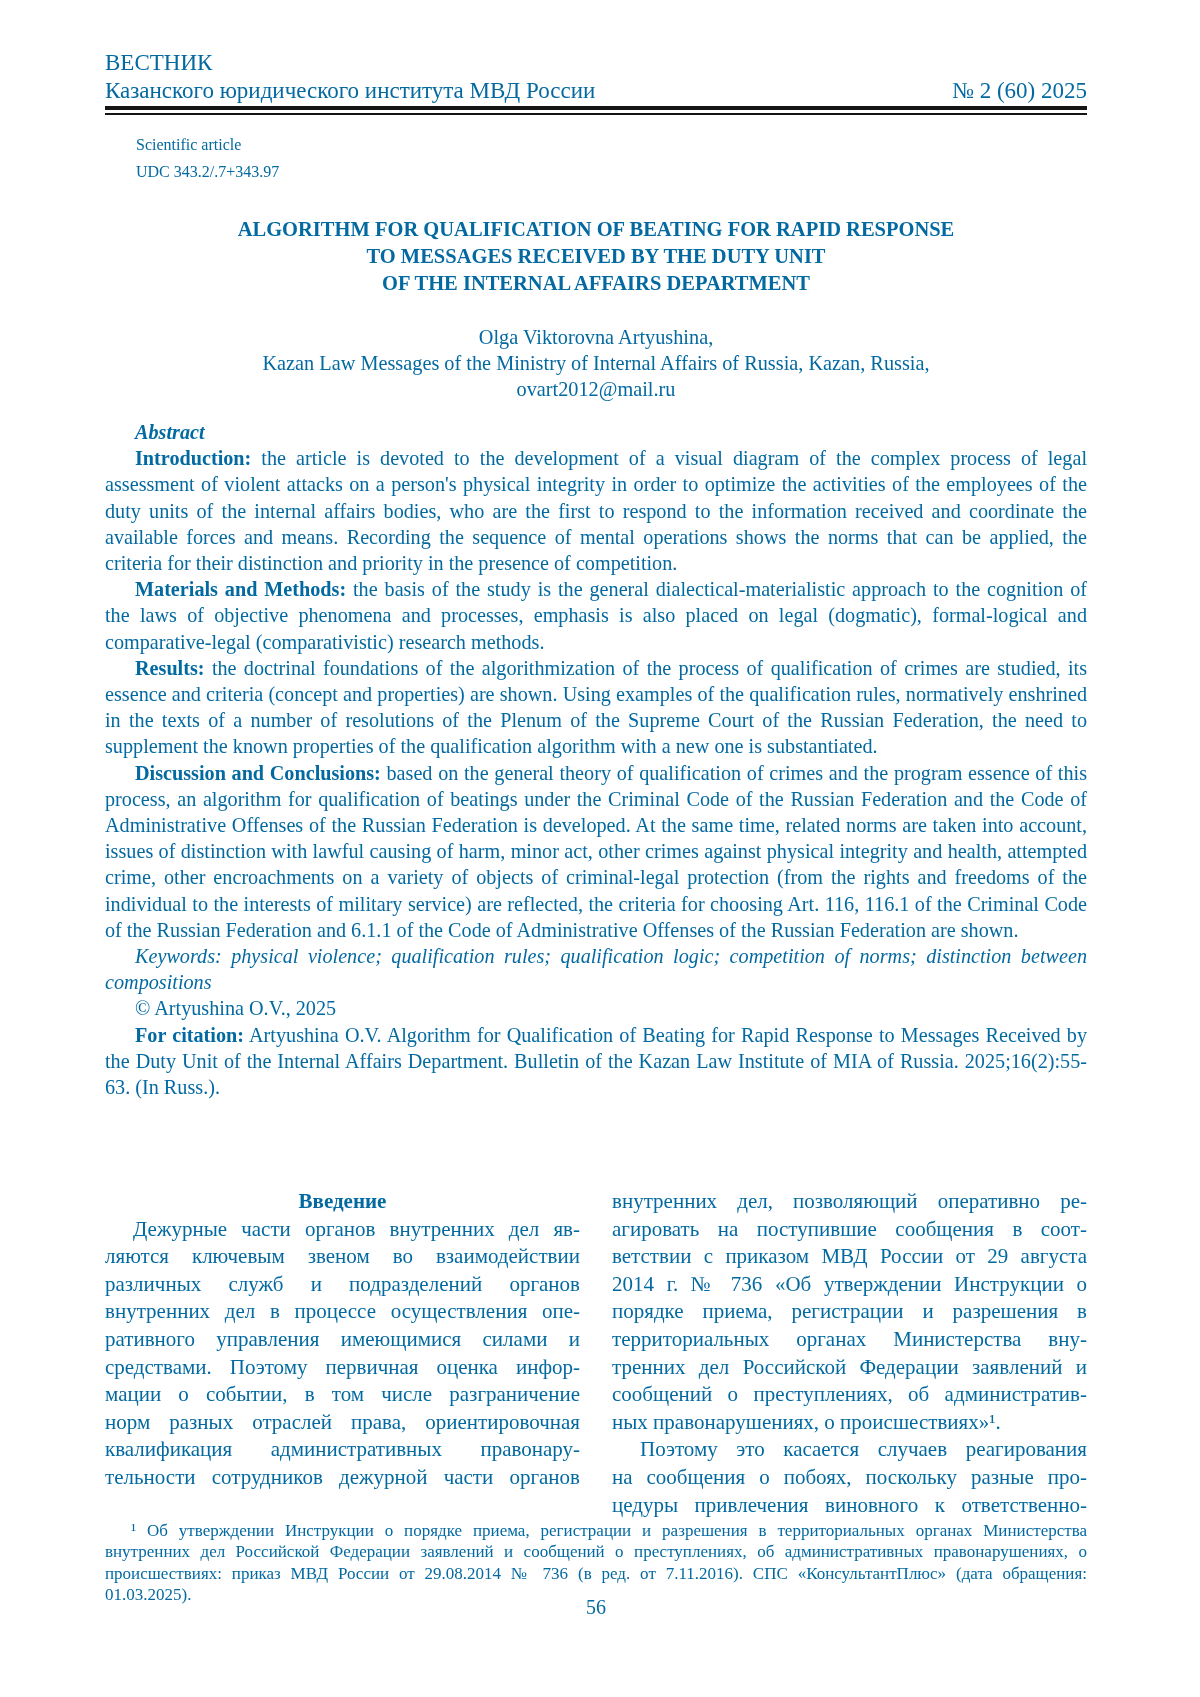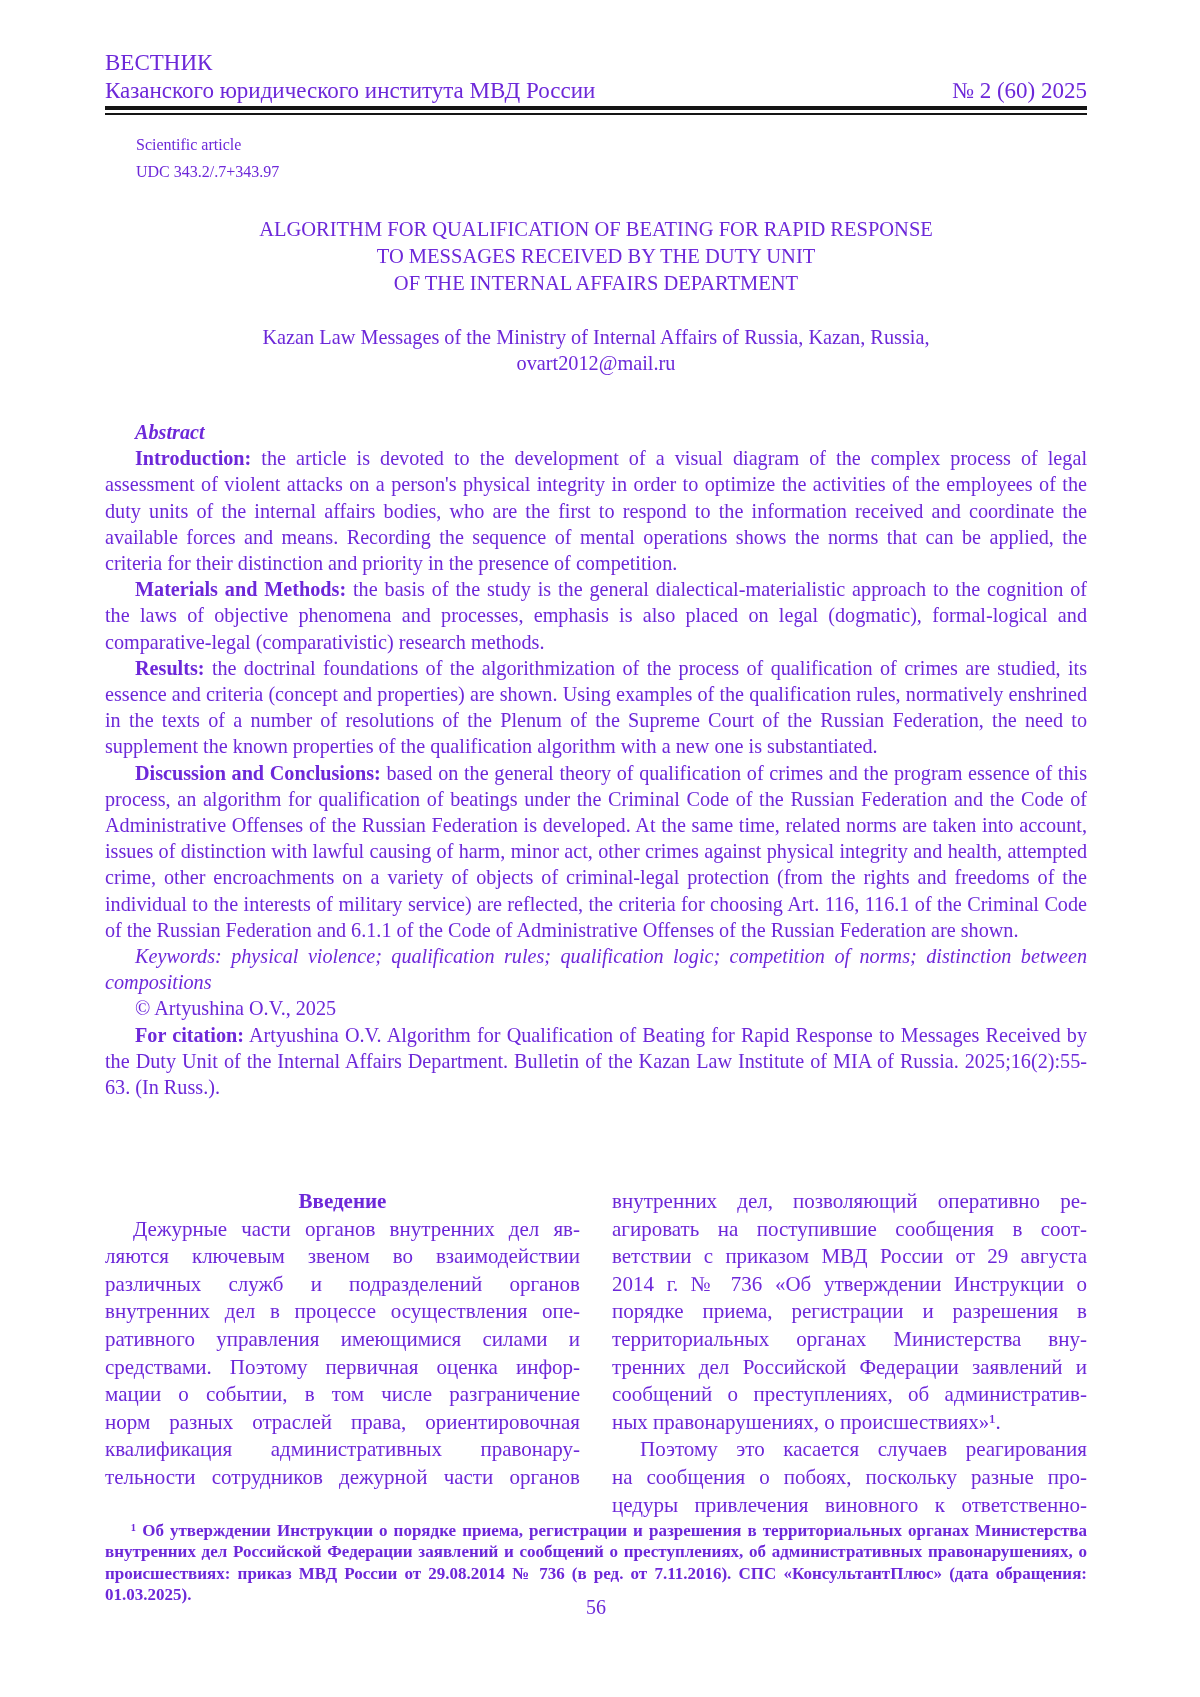--- a/index.html
+++ b/index.html
@@ -1,54 +1,54 @@
 <!DOCTYPE html>
 <html><head>
 <meta charset="utf-8">
 <style>
   html,body { margin:0; padding:0; background:#ffffff; }
   .page {
     position:relative; width:1200px; height:1697px; background:#ffffff;
-    font-family:"Liberation Serif","DejaVu Serif",serif; color:#6d28d9;
+    font-family:"Liberation Serif","DejaVu Serif",serif; color:#0369a1;
     overflow:hidden;
   }
   .abs { position:absolute; left:105px; width:982px; }
 
   
   .jh { top:49px; font-size:23px; line-height:28px; }
   .jh-row2 { display:flex; justify-content:space-between; align-items:flex-start; }
 
   .rule { top:106px; height:3px; border-top:4px solid #151515; border-bottom:2px solid #151515; }
 
   
   .meta { top:132px; padding-left:31px; box-sizing:border-box; font-size:16px; line-height:26.5px; }
 
   
-  .title { top:216px; text-align:center; font-weight:normal; font-size:20.5px; line-height:27px; }
+  .title { top:216px; text-align:center; font-weight:bold; font-size:20.5px; line-height:27px; }
 
   
   .authors { top:324px; text-align:center; font-size:20.3px; line-height:26px; }
 
   
   .abstract { top:419px; font-size:20.2px; line-height:26.2px; text-align:justify; }
   .abstract-heading { font-weight:bold; font-style:italic; text-indent:30px; }
   .para { margin:0; text-indent:30px; }
   .para b { font-weight:bold; }
   .para.keywords span { font-style:italic; }
 
   
   .columns { top:1188px; display:flex; gap:32px; font-size:21px; line-height:27.6px; }
   .col { width:475px; }
   .line { text-align:justify; text-align-last:justify; white-space:nowrap; }
   .line.heading { font-weight:bold; text-align:center; text-align-last:center; }
   .line.indent { text-indent:28px; }
   .line.last { text-align-last:left; }
 
   
-  .footnote { top:1520px; font-size:17px; line-height:21.3px; text-align:justify; text-indent:26px;font-weight:bold; }
+  .footnote { top:1520px; font-size:17px; line-height:21.3px; text-align:justify; text-indent:26px; }
 
   
   .pageno { top:1596px; text-align:center; font-size:20px; }
 </style>
 </head>
 <body>
 
 <div class="page">
 
   <div class="abs jh">
@@ -66,20 +66,21 @@
     <div>UDC 343.2/.7+343.97</div>
   </div>
 
   <div class="abs title">
       <div class="title-line">ALGORITHM FOR QUALIFICATION OF BEATING FOR RAPID RESPONSE</div>
       <div class="title-line">TO MESSAGES RECEIVED BY THE DUTY UNIT</div>
       <div class="title-line">OF THE INTERNAL AFFAIRS DEPARTMENT</div>
     </div>
 
   <div class="abs authors">
+    <div>Olga Viktorovna Artyushina,</div>
     <div>Kazan Law Messages of the Ministry of Internal Affairs of Russia, Kazan, Russia,</div>
     <div>ovart2012@mail.ru</div>
   </div>
 
   <div class="abs abstract">
     <div class="abstract-heading">Abstract</div>
     <div>
         <p class="para"><b>Introduction:</b><span> the article is devoted to the development of a visual diagram of the complex process of legal assessment of violent attacks on a person's physical integrity in order to optimize the activities of the employees of the duty units of the internal affairs bodies, who are the first to respond to the information received and coordinate the available forces and means. Recording the sequence of mental operations shows the norms that can be applied, the criteria for their distinction and priority in the presence of competition.</span></p>
         <p class="para"><b>Materials and Methods:</b><span> the basis of the study is the general dialectical-materialistic approach to the cognition of the laws of objective phenomena and processes, emphasis is also placed on legal (dogmatic), formal-logical and comparative-legal (comparativistic) research methods.</span></p>
         <p class="para"><b>Results:</b><span> the doctrinal foundations of the algorithmization of the process of qualification of crimes are studied, its essence and criteria (concept and properties) are shown. Using examples of the qualification rules, normatively enshrined in the texts of a number of resolutions of the Plenum of the Supreme Court of the Russian Federation, the need to supplement the known properties of the qualification algorithm with a new one is substantiated.</span></p>

